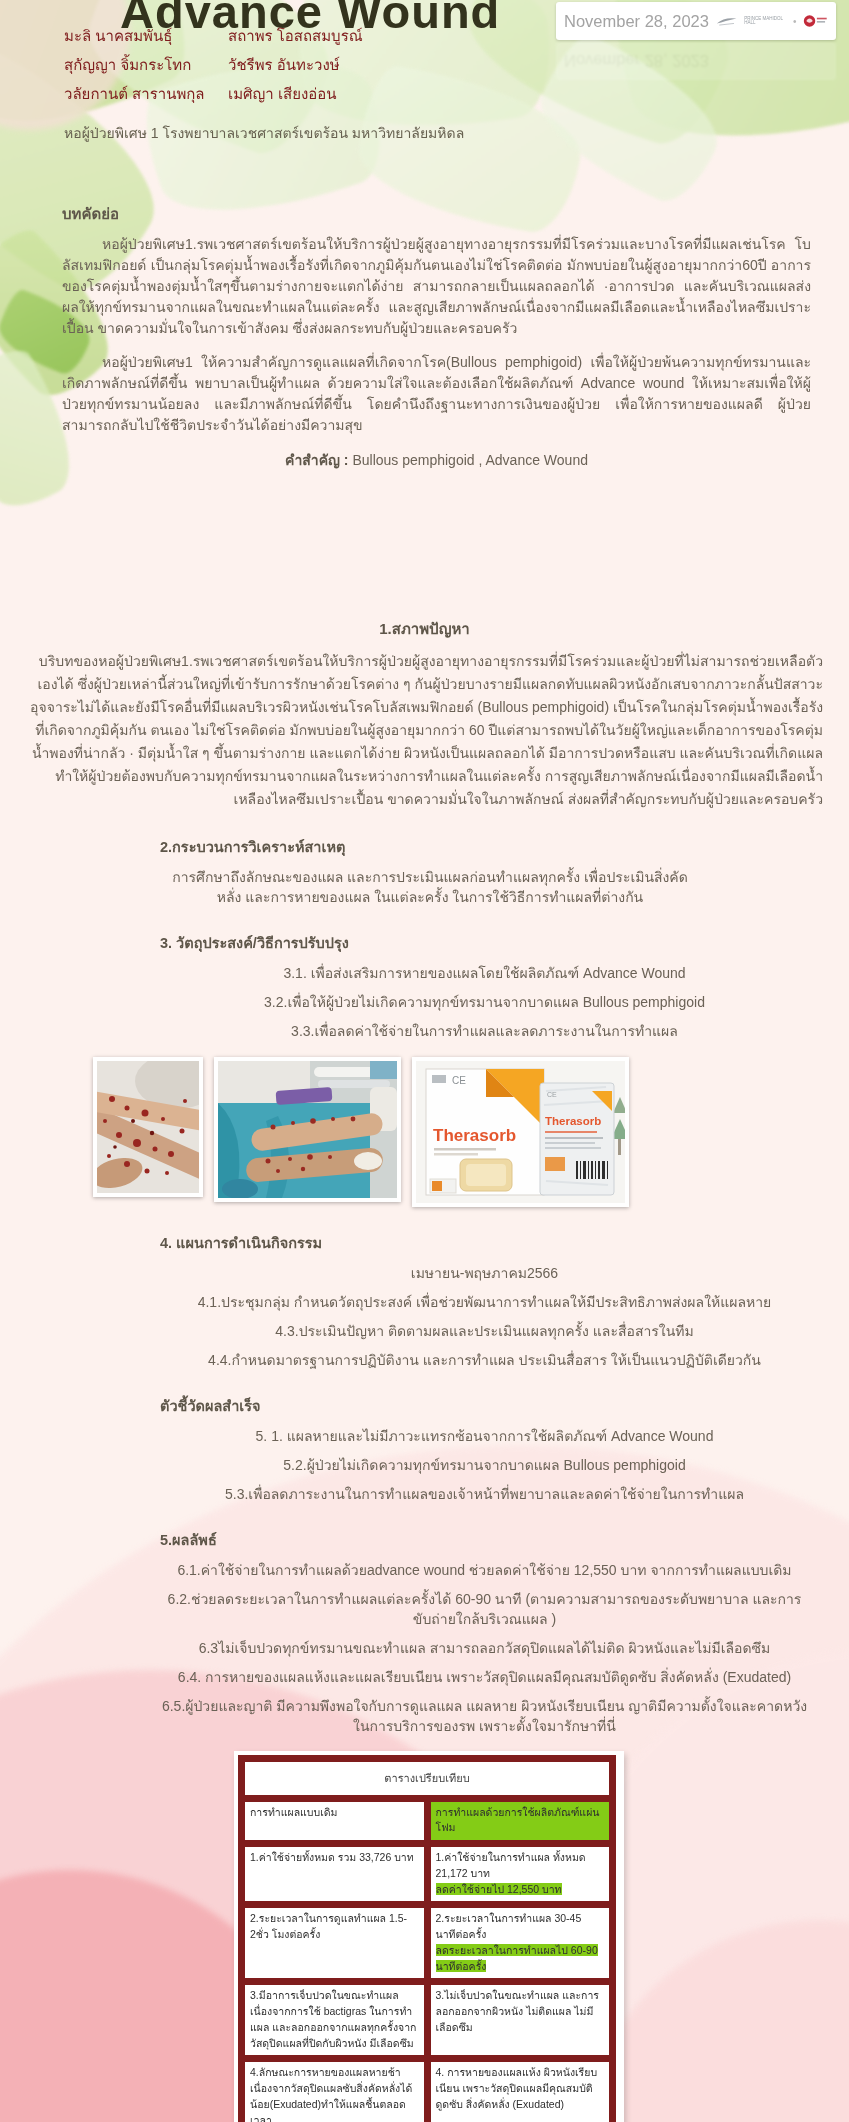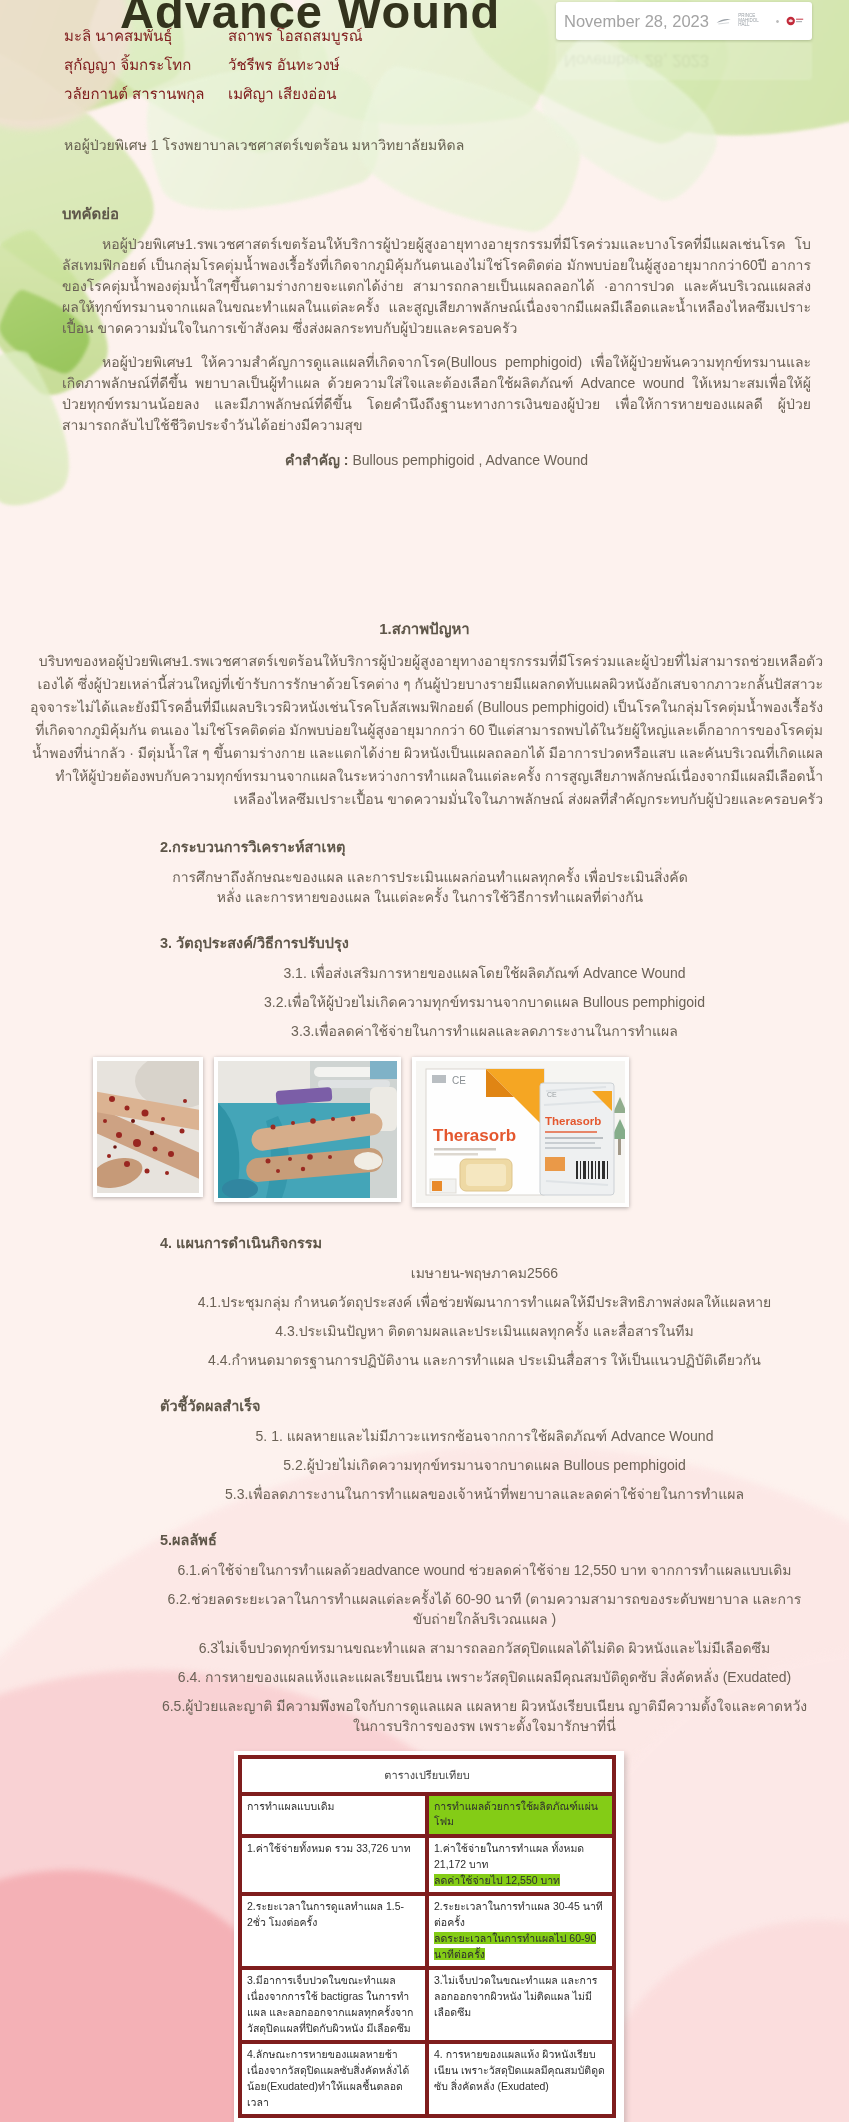--- a/index.html
+++ b/index.html
@@ -12,34 +12,34 @@
   
   .deco{position:absolute;z-index:0;pointer-events:none;}
   .leaf{position:absolute;border-radius:12% 88% 18% 82% / 55% 45% 60% 40%;filter:blur(1.5px);}
   .blob{position:absolute;border-radius:50%;filter:blur(3px);}
   
   .title{
     position:absolute;left:120px;top:-16px;z-index:2;
     font-size:47px;font-weight:600;letter-spacing:1px;color:#33331d;
   }
   .badge{
-    position:absolute;left:556px;top:2px;z-index:2;width:256px;height:38px;
+    position:absolute;left:556px;top:2px;z-index:2;width:280px;height:38px;
     background:#fff;border-radius:3px;box-shadow:0 1px 3px rgba(0,0,0,.18);
     display:flex;align-items:center;gap:7px;padding:0 8px;box-sizing:border-box;
   }
   .badge .date{color:#a3a3a3;font-size:16.5px;white-space:nowrap;}
   .badge .venue{font-size:4.5px;color:#9aa0a6;line-height:1;}
   .badge .dot{color:#b9b9b9;font-size:10px;}
   .badge.reflect{top:42px;transform:scaleY(-1);opacity:.14;filter:blur(1px);box-shadow:none;}
   .authors{
     position:absolute;left:64px;top:24px;z-index:2;
     display:grid;grid-template-columns:152px auto;column-gap:12px;row-gap:5px;
     font-size:15px;color:#7f1d1d;
   }
-  .affiliation{position:absolute;left:64px;top:134px;z-index:2;font-size:14px;color:#66604f;}
+  .affiliation{position:absolute;left:64px;top:122px;z-index:2;font-size:14px;color:#66604f;}
   
   .content{position:relative;z-index:1;padding-top:202px;}
   h2{font-weight:bold;color:#5e5649;}
   .abstract{margin:0 38px 0 62px;}
   .abstract h2{font-size:15px;margin:0 0 8px;}
   .abstract p{margin:0 0 13px;font-size:14px;line-height:21px;text-align:justify;text-indent:40px;}
   .keywords{text-align:center;margin-top:5px;font-size:14px;}
   .keywords b{color:#5e5649;}
   .spacer-a{height:146px;}
   .sec1 h2{text-align:center;font-size:15px;margin:0 0 9px;}
@@ -50,21 +50,21 @@
   .sec2-body{margin:11px 0 0;max-width:540px;line-height:22px;}
   .period{margin:9px 0 0 56px;}
   .w660{max-width:660px;} .w700{max-width:700px;}
   
   .photos{display:flex;gap:11px;margin:16px 0 0 85px;align-items:flex-start;padding-left:8px;}
   .photo{background:#fff;padding:4px;box-shadow:0 1px 4px rgba(0,0,0,.3);font-size:0;}
   
   .table-panel{width:378px;margin:15px 0 0 74px;background:#fff;padding:4px 8px 8px 4px;
     box-shadow:2px 3px 6px rgba(0,0,0,.18);box-sizing:content-box;}
   table.cmp{width:100%;border-collapse:collapse;font-size:10.5px;color:#2e2e2e;table-layout:fixed;}
-  table.cmp td{border:4px solid #7f1d1d;padding:3px 5px 4px;line-height:1.5;vertical-align:top;margin-top:24px;}
+  table.cmp td{border:7px solid #7f1d1d;padding:3px 5px 4px;line-height:1.5;vertical-align:top;margin-top:24px;}
   table.cmp tr.cap td{text-align:center;font-size:11px;padding:8px 4px;color:#444;}
   .hl{background:#84cc16;}
 </style>
 </head>
 <body>
 
 <div class="deco" style="left:0;top:0;width:849px;height:2122px;">
   <div class="leaf" style="left:-50px;top:-60px;width:230px;height:180px;transform:rotate(-25deg);background:linear-gradient(135deg,#d4e8ae,#c3dd90);opacity:.85;"></div>
   <div class="leaf" style="left:90px;top:-40px;width:240px;height:170px;transform:rotate(20deg);background:linear-gradient(135deg,#e8f3d6,#d9ebbc);opacity:.8;"></div>
   <div class="leaf" style="left:300px;top:-30px;width:250px;height:160px;transform:rotate(-8deg);background:linear-gradient(135deg,#e9f4d8,#dcedc2);opacity:.75;"></div>

